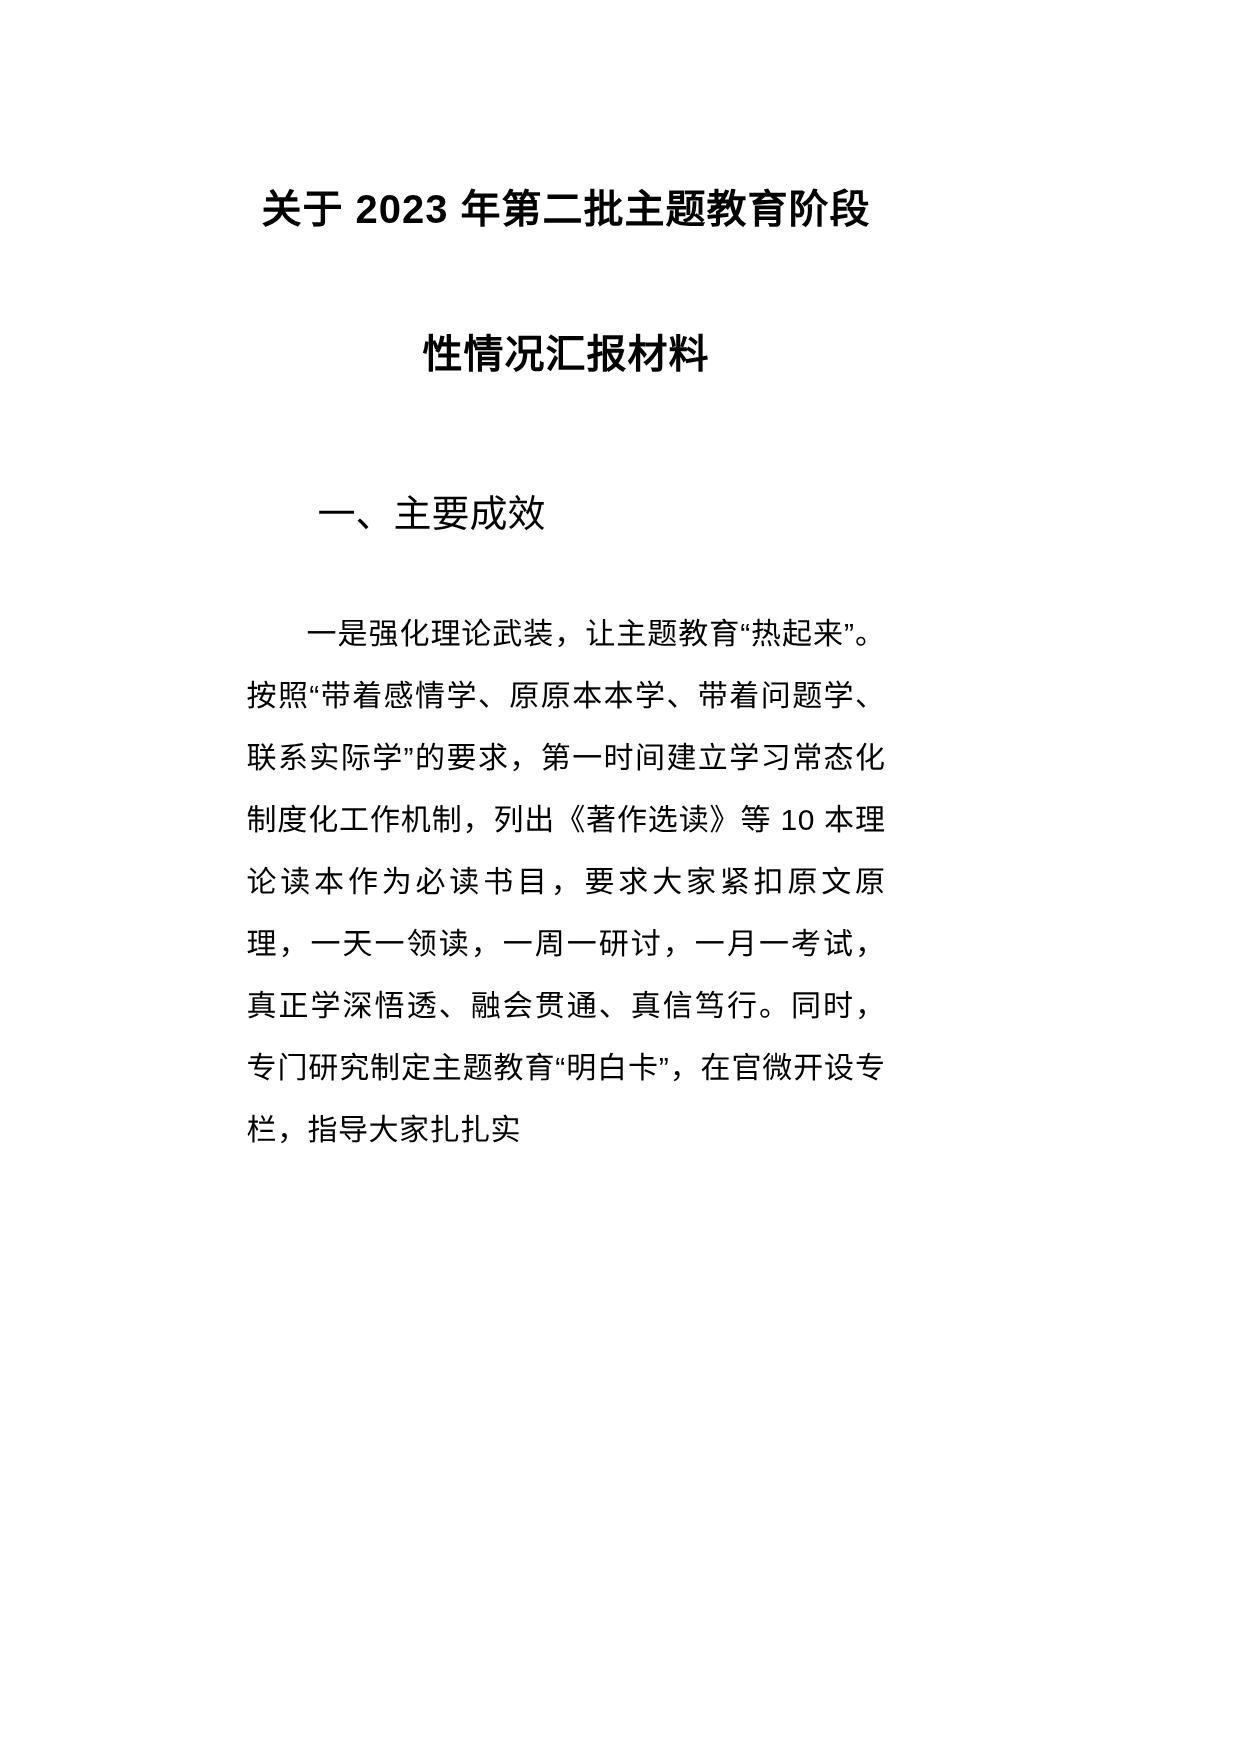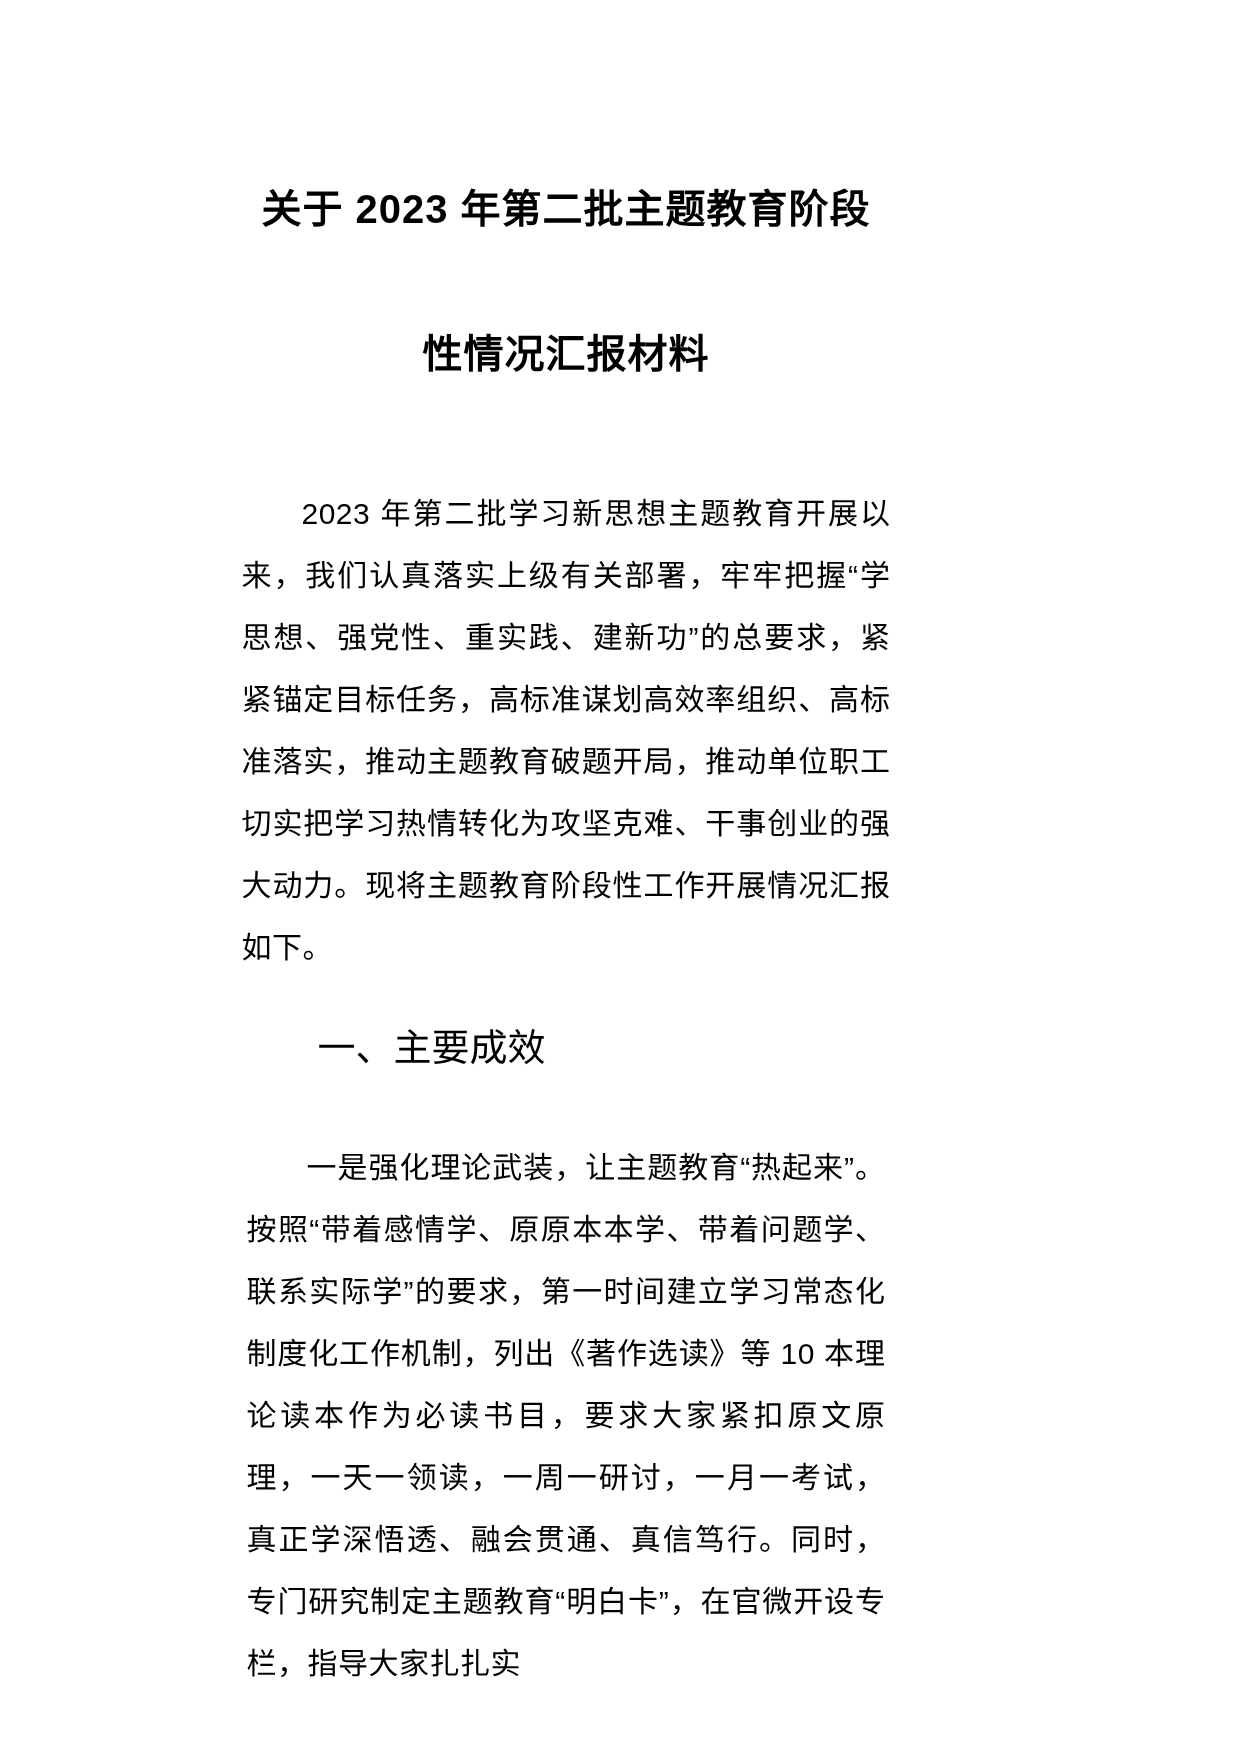--- a/index.html
+++ b/index.html
@@ -45,19 +45,18 @@
     margin: 5px;
   }
 </style>
 </head>
 <body>
 
 <div class="page">
 
   <h1 class="doc-title">关于 2023 年第二批主题教育阶段性情况汇报材料</h1>
 
-  <p class="para intro-para">2023 年第二批学习新思想主题教育开展以来，我们认真落实上级有关部署，牢牢把握“学思想、强党性、重实践、建新功”的总要求，紧紧锚定目标任务，高标准谋划高效率组织、高标准落实，推动主题教育破题开局，推动单位职工切实把学习热情转化为攻坚克难、干事创业的强大动力。现将主题教育阶段性工作开展情况汇报如下。</p>
 
   <p class="section-heading">一、主要成效</p>
 
   <p class="para body-para">一是强化理论武装，让主题教育“热起来”。按照“带着感情学、原原本本学、带着问题学、联系实际学”的要求，第一时间建立学习常态化制度化工作机制，列出《著作选读》等 10 本理论读本作为必读书目，要求大家紧扣原文原理，一天一领读，一周一研讨，一月一考试，真正学深悟透、融会贯通、真信笃行。同时，专门研究制定主题教育“明白卡”，在官微开设专栏，指导大家扎扎实</p>
 
 </div>
 
 </body></html>

